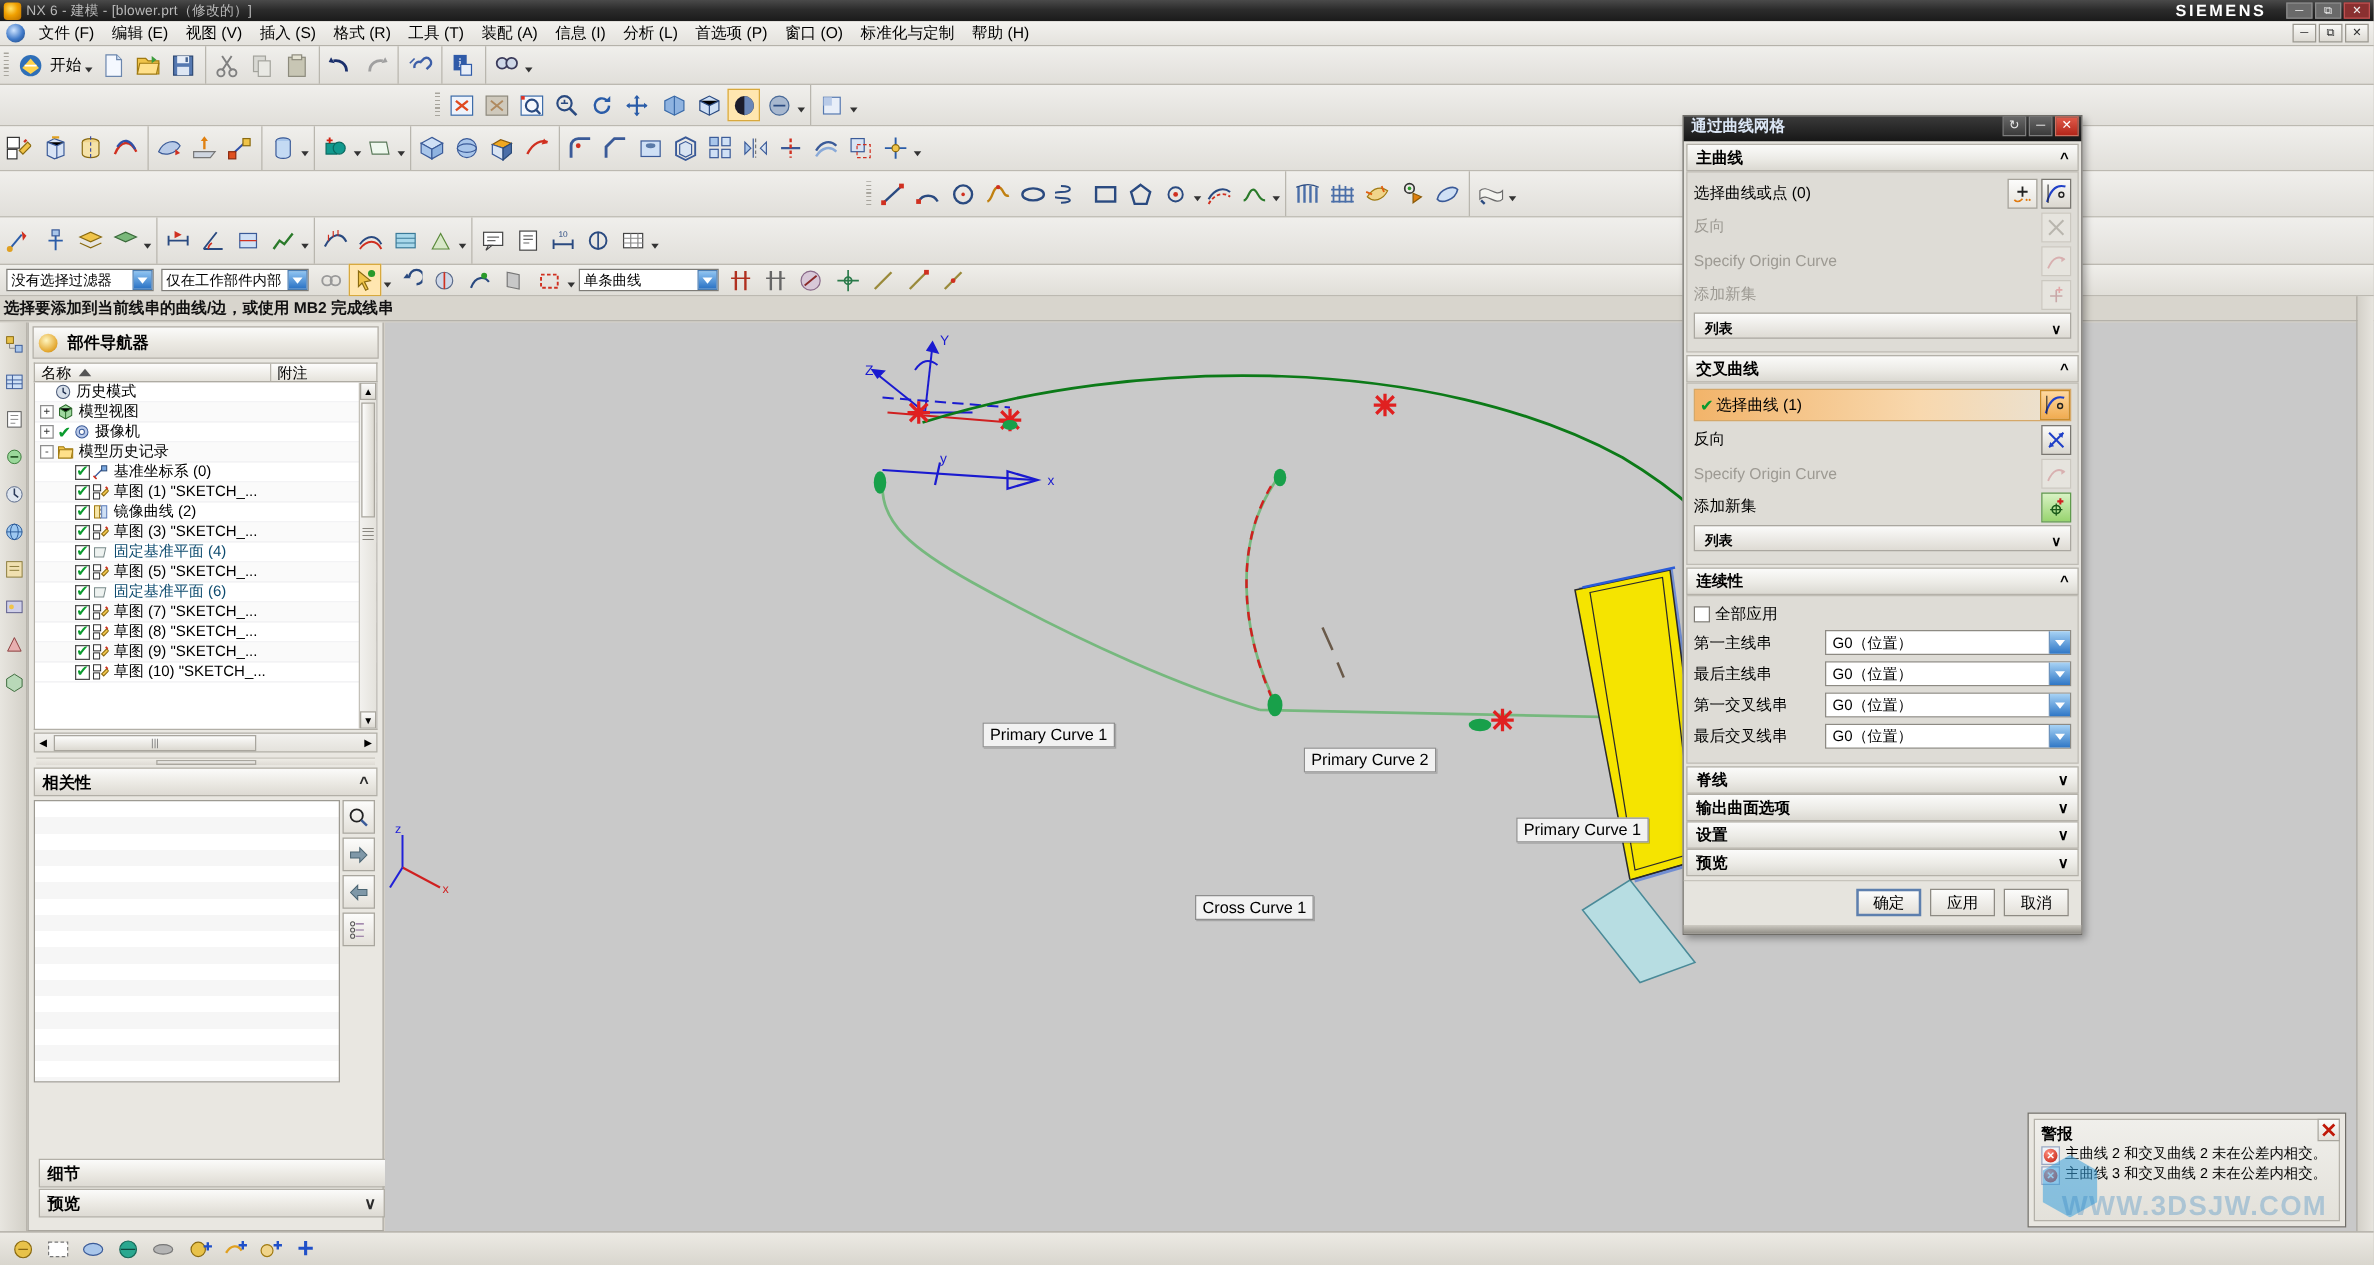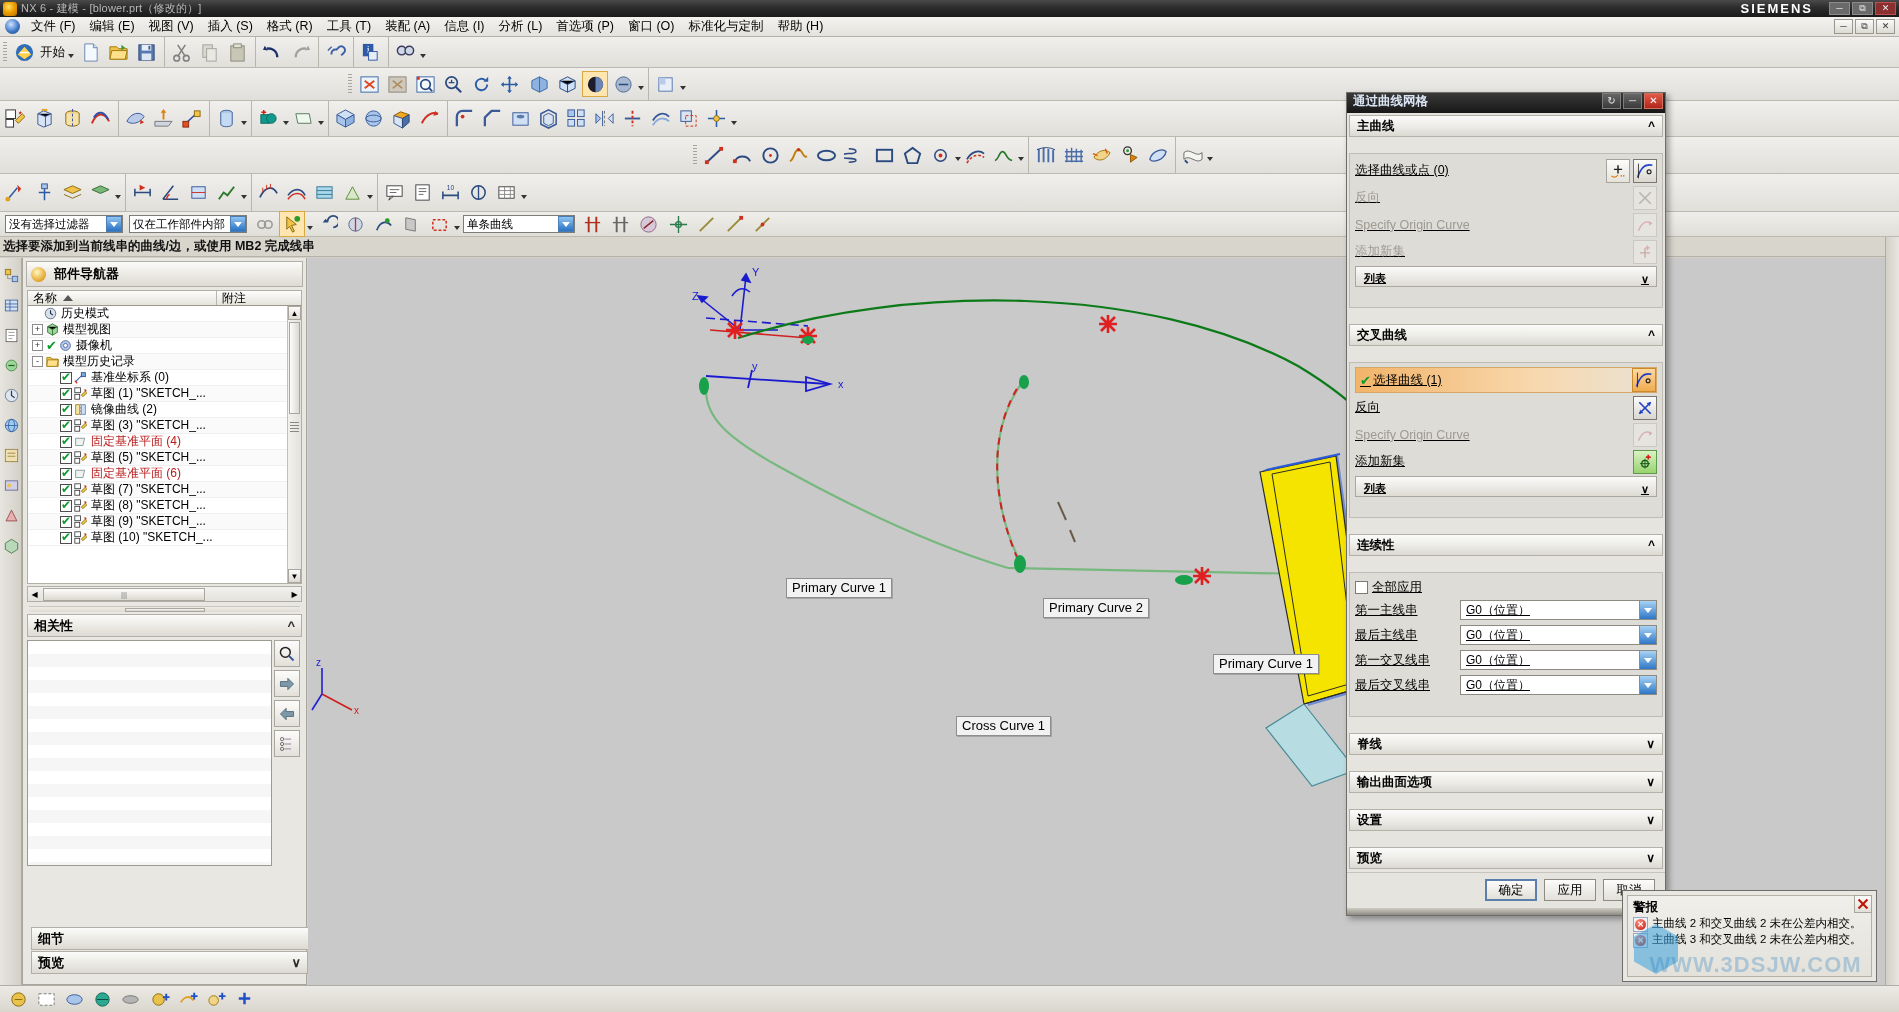--- a/index.html
+++ b/index.html
@@ -138,21 +138,21 @@
                  display:flex; align-items:center;}
   .sortarrow{ width:0;height:0;border-left:5px solid transparent;border-right:5px solid transparent;
               border-bottom:6px solid #555;}
   .nav-tree{
     margin:0 4px; height:278px; background:#fff; border:1px solid #b2afa7;
     border-top:none; position:relative; overflow:hidden;
   }
   .trow{ height:16px; display:flex; align-items:center; font-size:12px;
          border-bottom:1px solid #f0eff2; padding-left:4px; white-space:nowrap; }
   .trow:nth-child(even){ background:#fafafa; }
-  .trow.dim{ color:#b91c1c; }
+  .trow.dim{ color:#0c4a6e; }
   .trow .ind{ display:inline-block; }
   .pm{ width:11px;height:11px;border:1px solid #8e8e8e;background:#fff;
        font-size:9px;line-height:9px;text-align:center;color:#333;margin-right:3px;flex:none;}
   .chk{ width:12px;height:12px;border:1px solid #4d4d4d;background:#fff;margin-right:2px;flex:none;
         position:relative;}
   .chk::after{ content:"✔"; position:absolute; left:0px; top:-3px; font-size:12px; color:#0a9b2e;}
   .gchk{ color:#0a9b2e; font-size:13px; margin-right:2px; }
   .ticon{ width:14px;height:13px;margin-right:3px;flex:none;}
   .vscroll{
     position:absolute; right:0; top:0; width:14px; height:100%;
@@ -214,24 +214,24 @@
   .dlg-tb .b{
     width:19px;height:16px;border:1px solid #7d7d7d;
     background:linear-gradient(to bottom,#666,#3b3b3b);
     color:#eaeaea;font-size:10px;text-align:center;line-height:14px;
   }
   .dlg-tb .b.x{ background:linear-gradient(to bottom,#e05a4a,#b3261a); border-color:#d07060; color:#fff;}
   .dlg-body{ padding:2px 2px 3px 2px; }
   .grp-head{
     height:22px; display:flex; align-items:center; padding-left:7px;
     background:linear-gradient(to bottom,#fbfbfa 0%,#ecebe6 55%,#dbd9d2 100%);
-    border:1px solid #b4b1a9; font-weight:bold; font-size:12.5px; margin-bottom:16px;
+    border:1px solid #b4b1a9; font-weight:bold; font-size:12.5px; margin-bottom:0;
   }
   .grp-head .chev{ margin-left:auto; margin-right:7px; font-size:12px; font-weight:bold; }
-  .grp-body{ background:#dedcd6; border:1px solid #bfbcb4; padding:4px 5px 20px 5px; margin-bottom:16px;text-decoration:underline;}
+  .grp-body{ background:#dedcd6; border:1px solid #bfbcb4; padding:4px 5px 10px 5px; margin-bottom:2px;}
   .row{ display:flex; align-items:center; min-height:25px; margin-bottom:2px; }
   .row .lab{ font-size:12.5px; }
   .row .lab.dim{ color:#9d9a93; }
   .row .sp{ flex:1; }
   .obtn{
     width:24px;height:24px;border:1px solid #a6a39b;
     background:linear-gradient(to bottom,#fcfcfb,#e6e3dc);
     display:flex;align-items:center;justify-content:center; margin-left:3px;
   }
   .obtn.act{ border:1px solid #7a7771; background:linear-gradient(to bottom,#fbfbfa,#dad7cf); }

